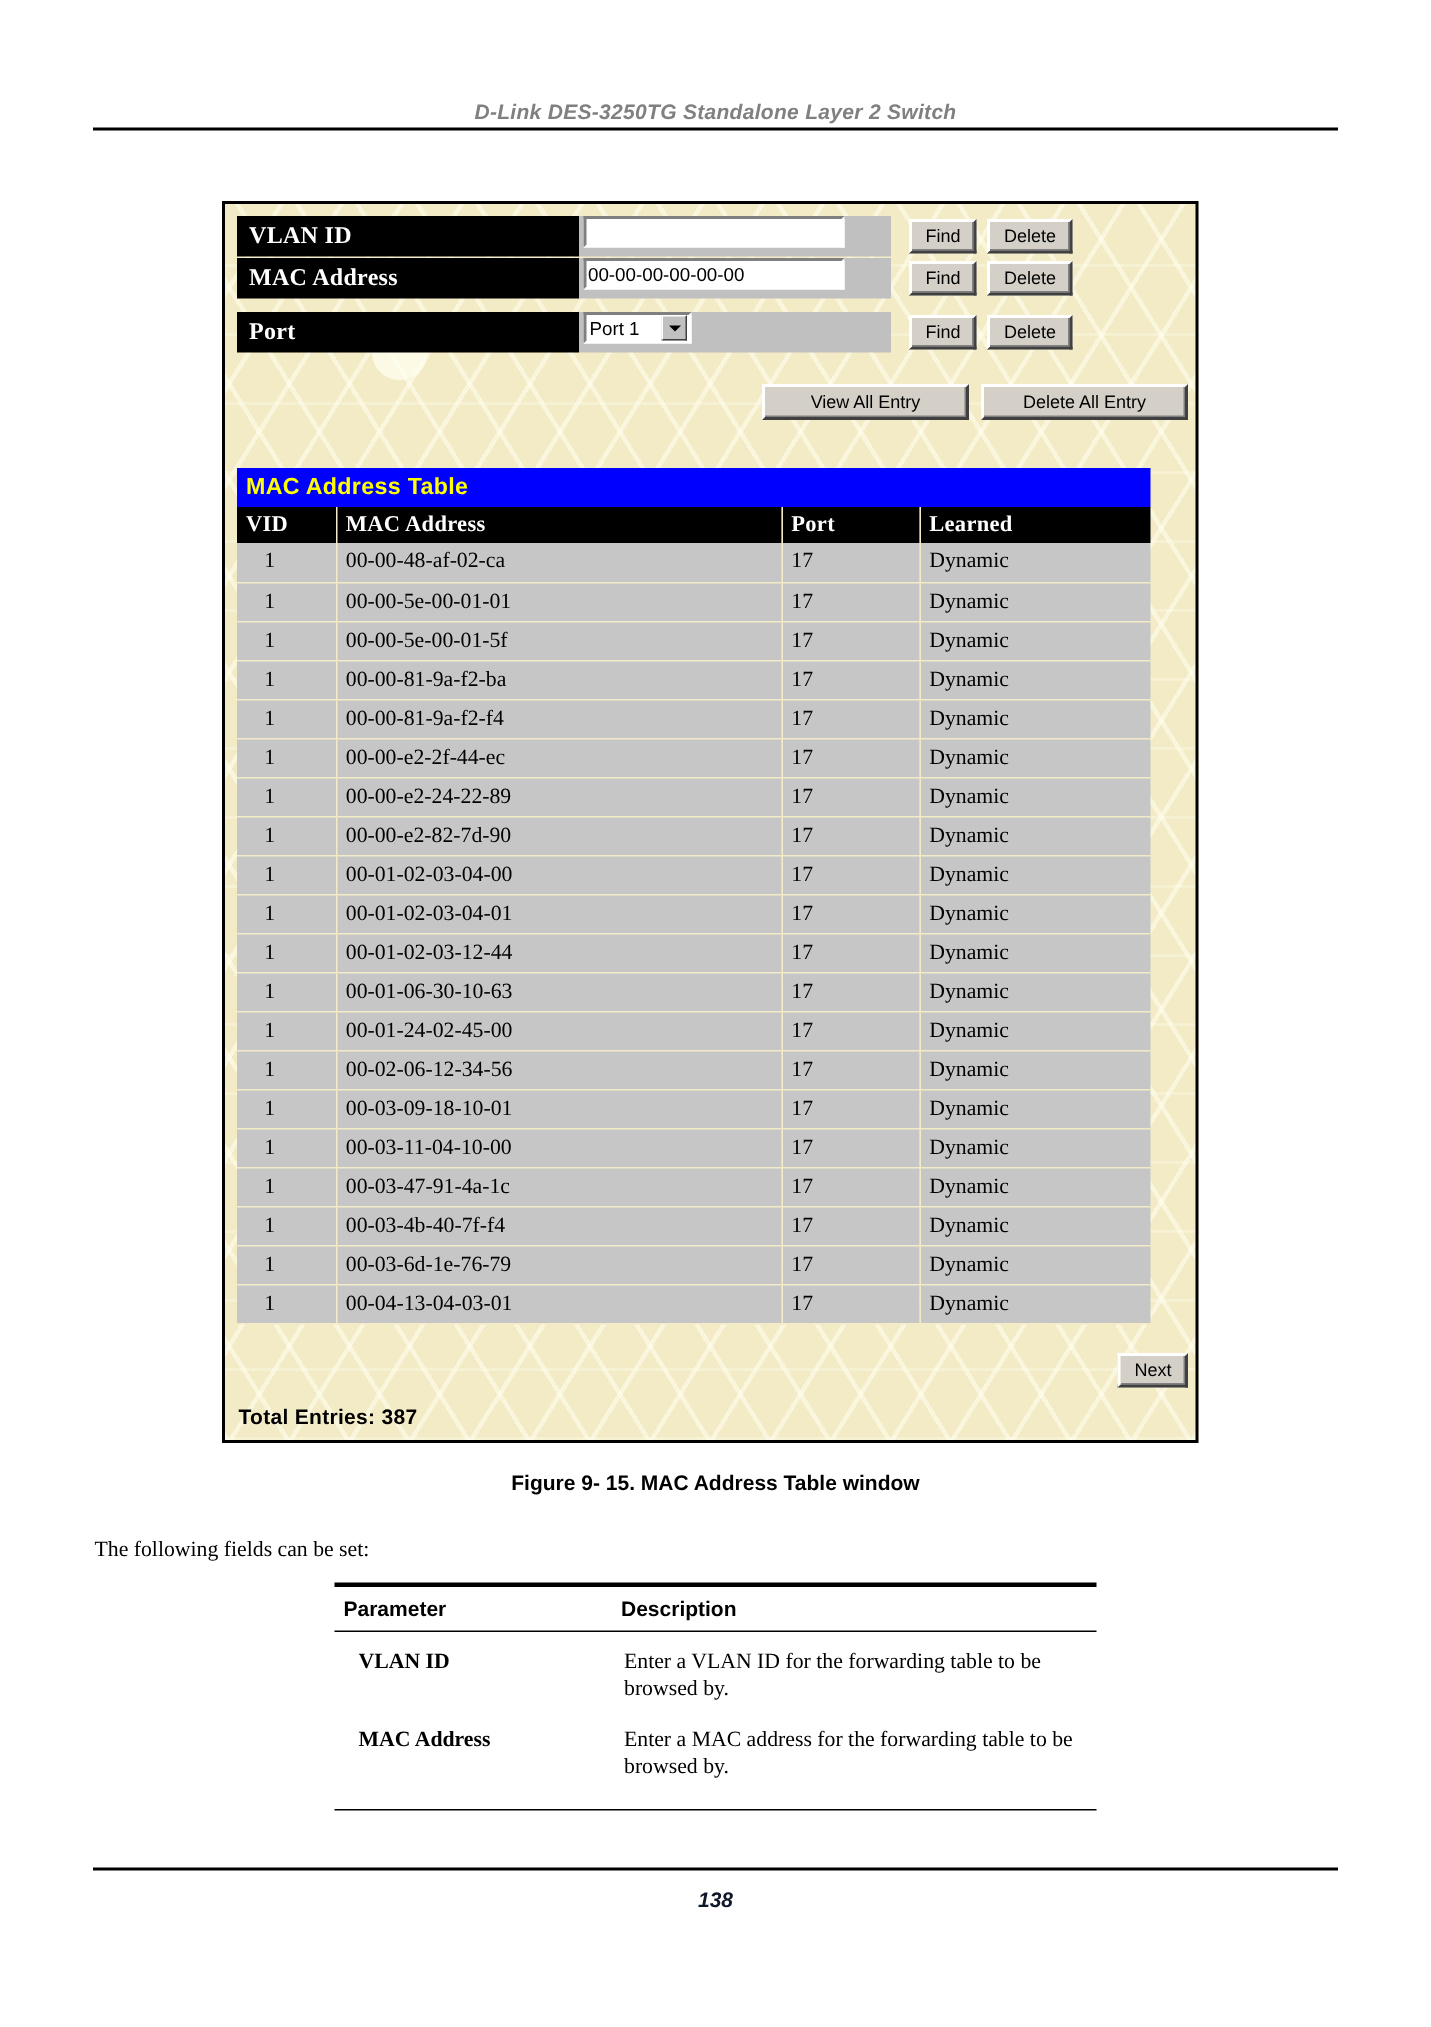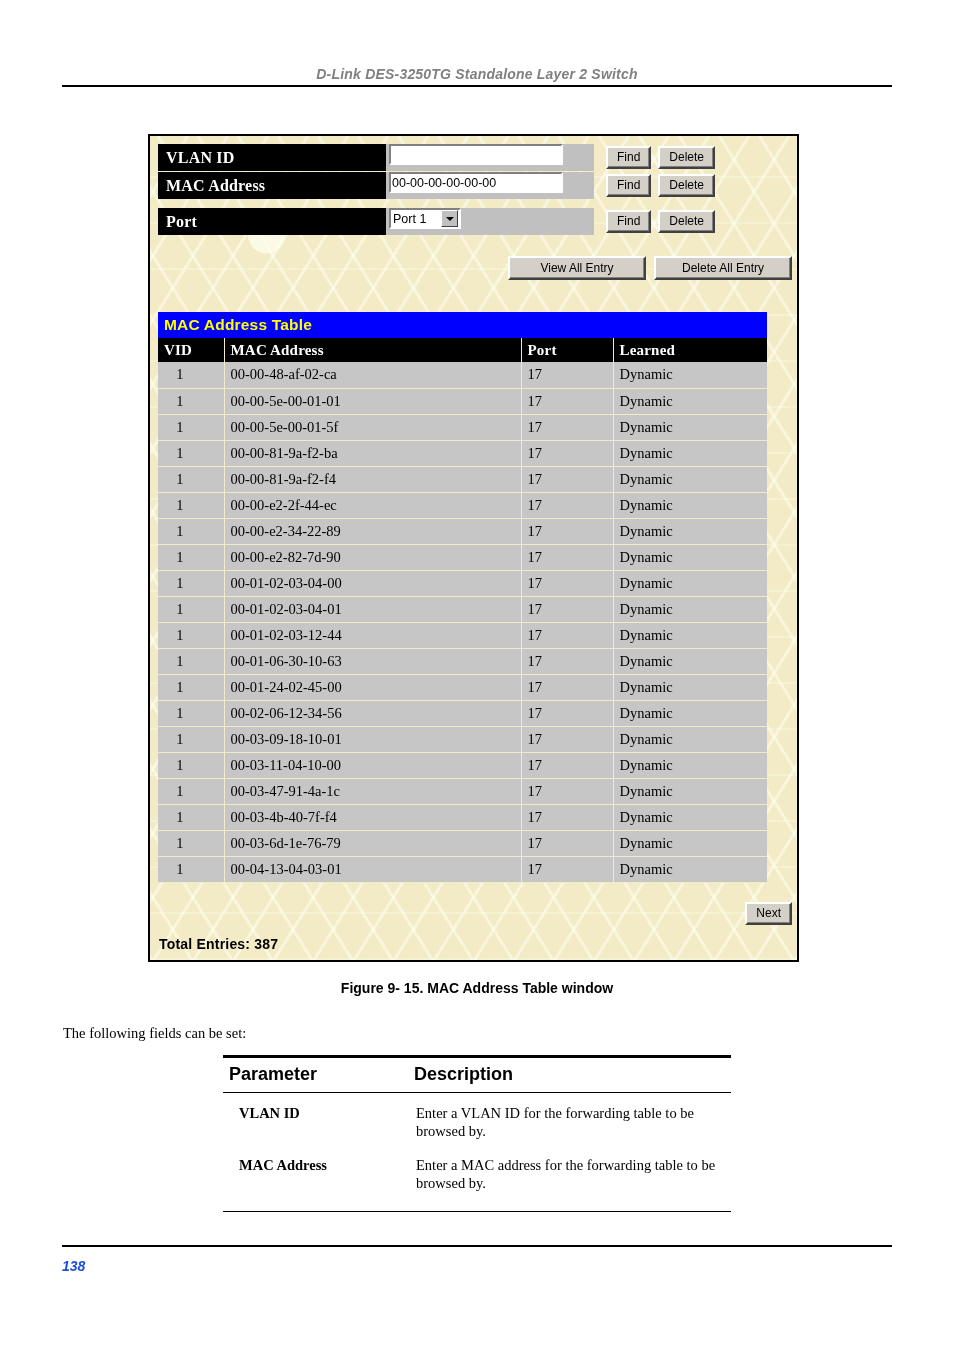--- a/index.html
+++ b/index.html
@@ -291,21 +291,21 @@
   #param-table .rule-thick { border-top: 3px solid #000; }
   #param-table .rule-thin { border-top: 1.5px solid #000; }
   #param-table table {
     border-collapse: collapse;
     width: 508px;
     table-layout: fixed;
   }
   #param-table th {
     font-family: "Liberation Sans", "DejaVu Sans", sans-serif;
     font-weight: bold;
-    font-size: 18px;
+    font-size: 14px;
     text-align: left;
     padding: 6px 0 7px 6px;
     color: #000;
   }
   #param-table td {
     font-family: "Liberation Serif", "DejaVu Serif", serif;
     font-size: 14.5px;
     vertical-align: top;
     color: #000;
     padding: 11px 0 4px 0;
@@ -325,26 +325,26 @@
     left: 62px;
     top: 1245px;
     width: 830px;
     border-top: 2.5px solid #000;
   }
   #page-number {
     position: absolute;
     left: 62px;
     top: 1258px;
     width: 830px;
-    text-align: left;
+    text-align: center;
     font-family: "Liberation Sans", "DejaVu Sans", sans-serif;
     font-weight: bold;
     font-style: italic;
     font-size: 14px;
-    color: #1d4ed8;
+    color: #0f172a;
   }
 </style>
 </head>
 <body>
 
 <div id="doc-header">
   <span class="hdr-text">D-Link DES-3250TG Standalone Layer 2 Switch</span>
   <div class="hdr-rule"></div>
 </div>
 
@@ -445,21 +445,21 @@
             <td class="c-learned">Dynamic</td>
           </tr>
           <tr>
             <td class="c-vid">1</td>
             <td class="c-mac">00-00-e2-2f-44-ec</td>
             <td class="c-port">17</td>
             <td class="c-learned">Dynamic</td>
           </tr>
           <tr>
             <td class="c-vid">1</td>
-            <td class="c-mac">00-00-e2-34-22-89</td>
+            <td class="c-mac">00-00-e2-24-22-89</td>
             <td class="c-port">17</td>
             <td class="c-learned">Dynamic</td>
           </tr>
           <tr>
             <td class="c-vid">1</td>
             <td class="c-mac">00-00-e2-82-7d-90</td>
             <td class="c-port">17</td>
             <td class="c-learned">Dynamic</td>
           </tr>
           <tr>

